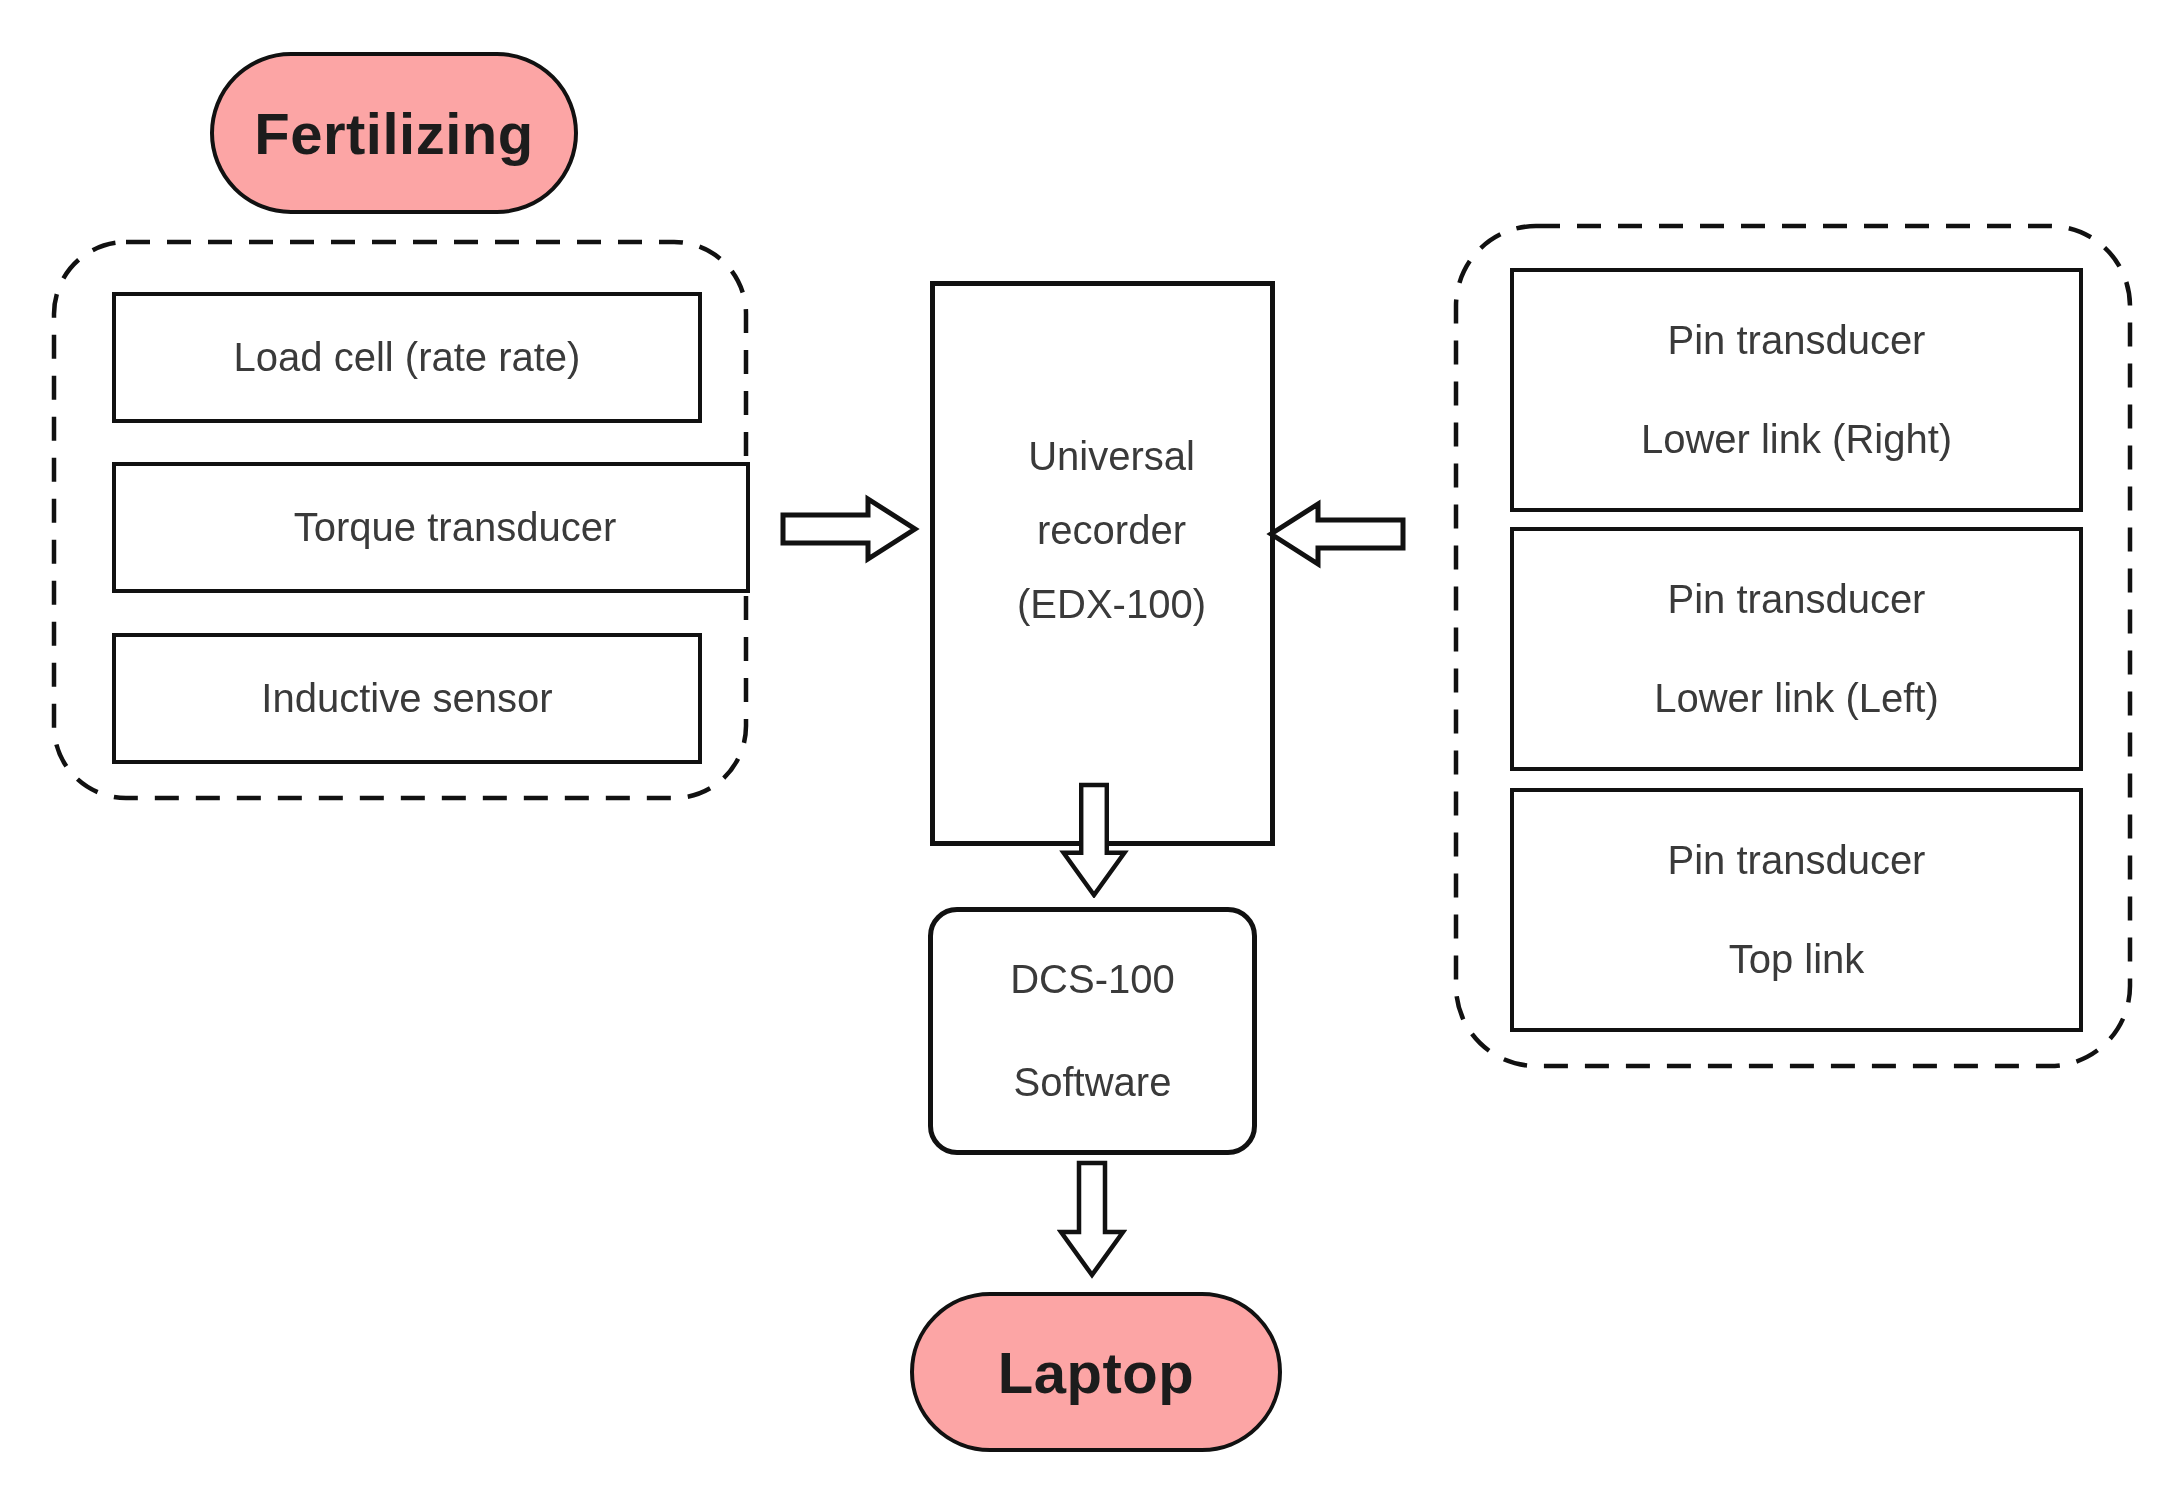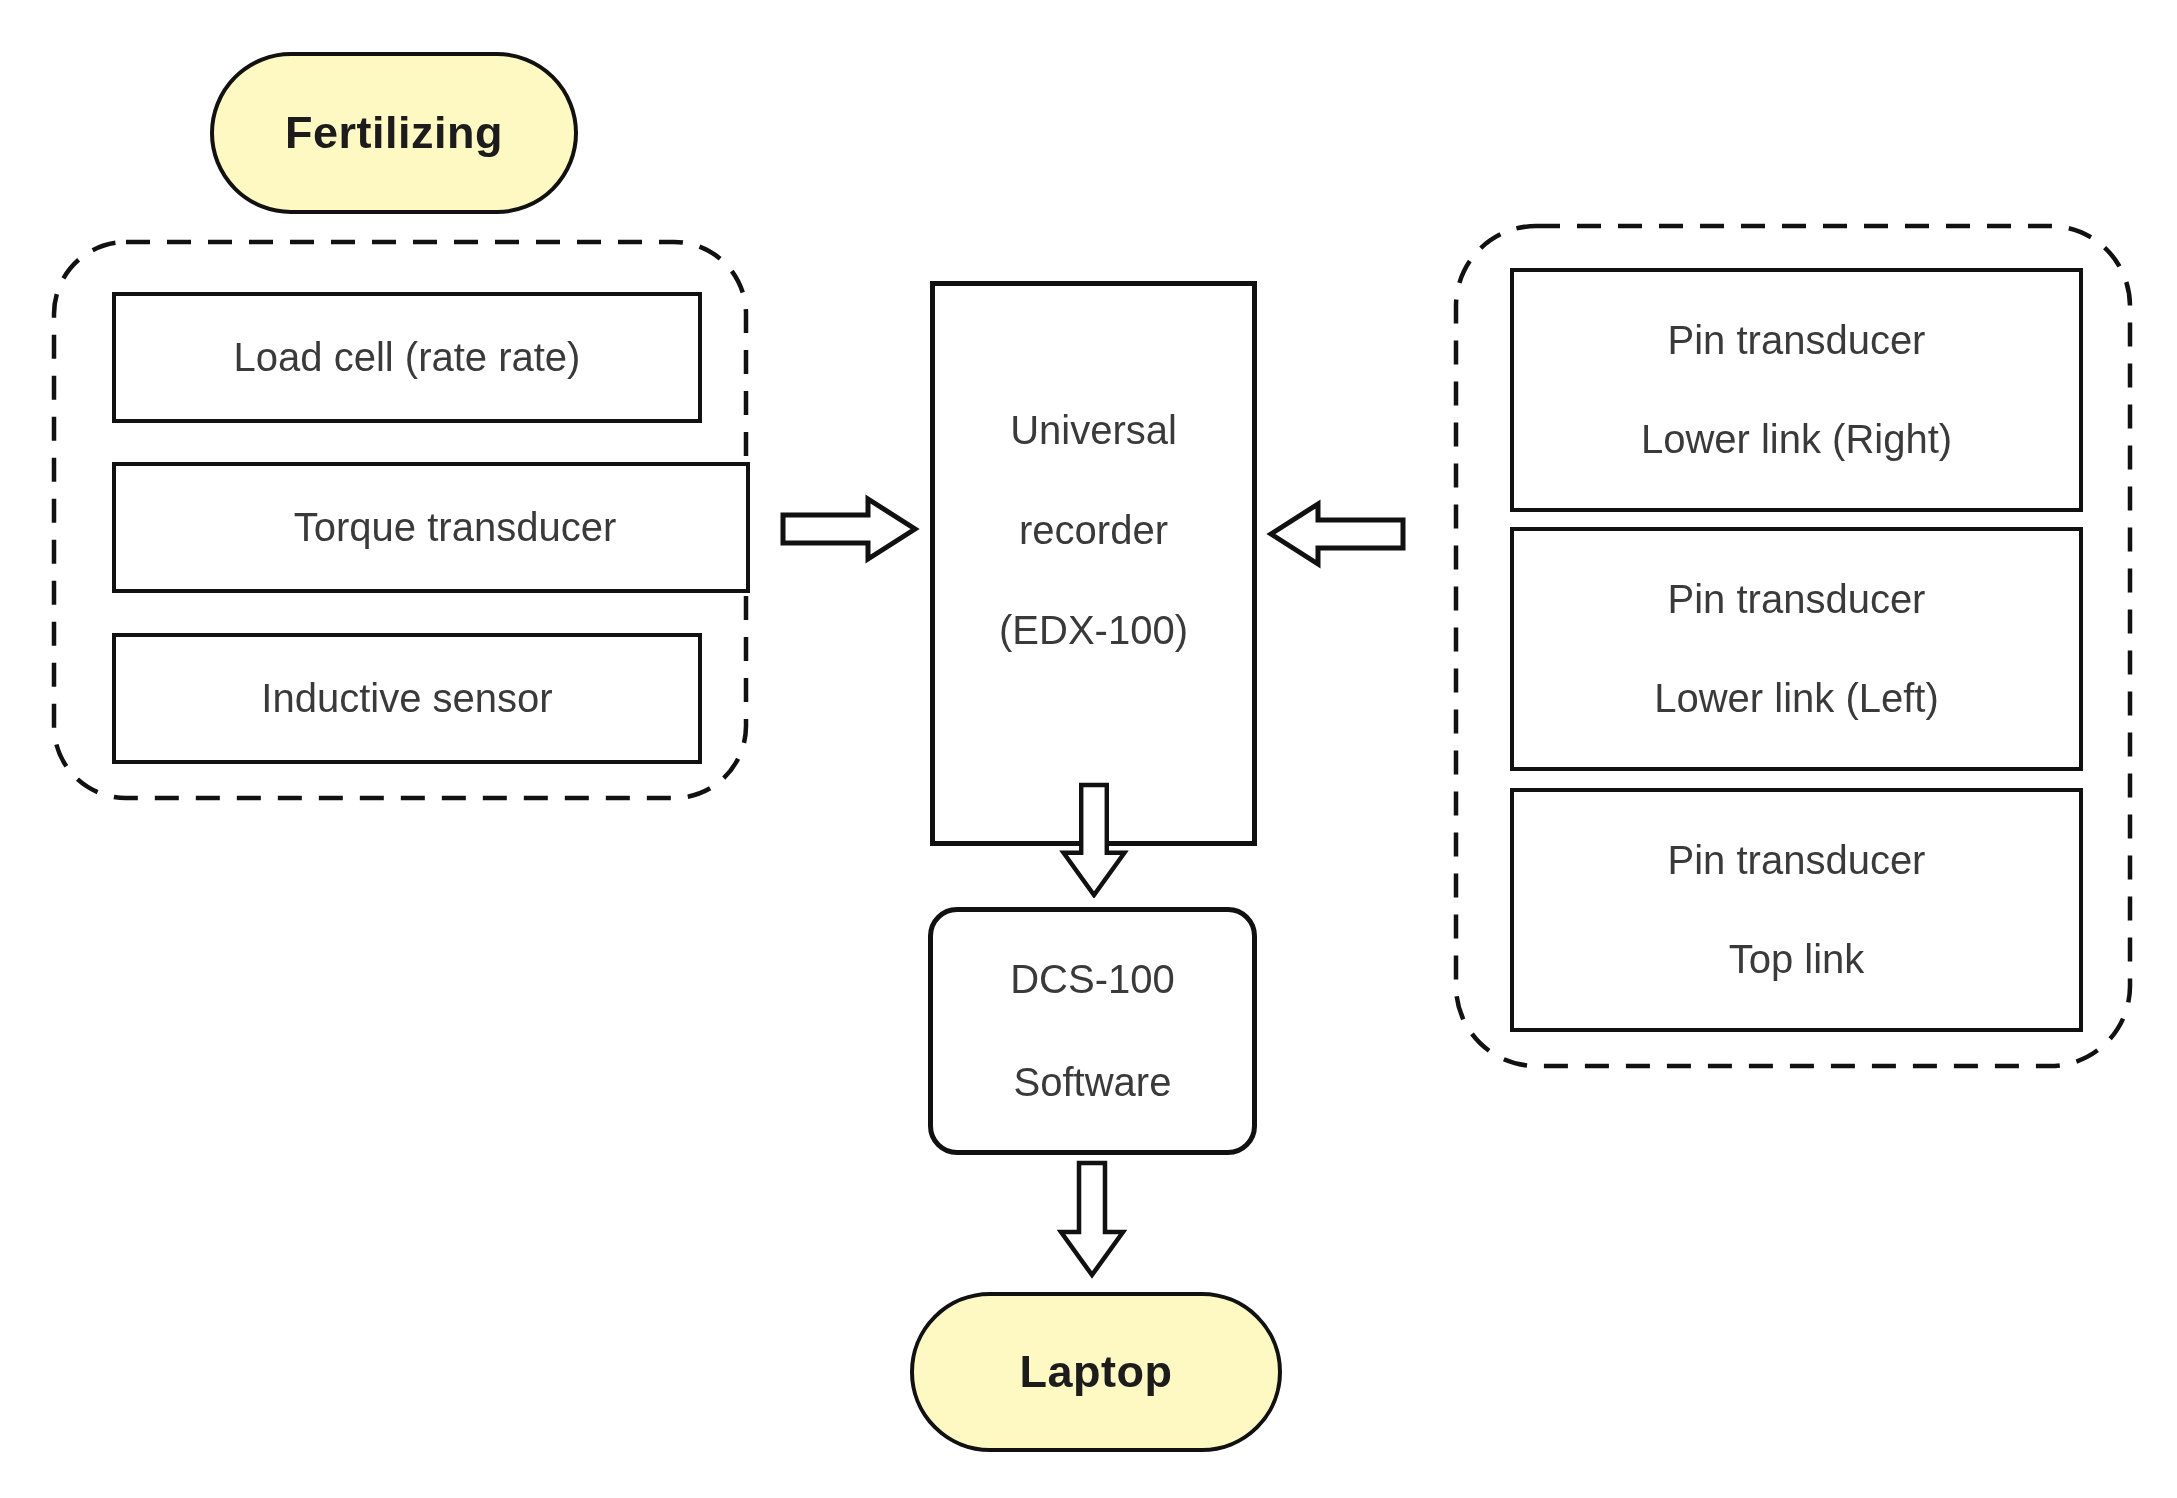--- a/index.html
+++ b/index.html
@@ -8,45 +8,45 @@
     width: 2177px;
     height: 1498px;
     background: #ffffff;
     font-family: "Liberation Sans", sans-serif;
     overflow: hidden;
   }
   .pill {
     position: absolute;
     border: 4px solid #111111;
     border-radius: 85px;
-    background: #fef9c3;
+    background: #fca5a5;
     display: flex;
     align-items: center;
     justify-content: center;
-    font-size: 45px;
+    font-size: 58px;
     font-weight: 600;
     color: #1c1c1c;
     letter-spacing: 0.5px;
   }
   .sbox {
     position: absolute;
     border: 4px solid #111111;
     background: #ffffff;
     display: flex;
     flex-direction: column;
     align-items: center;
     justify-content: center;
     text-align: center;
     font-size: 40px;
     font-weight: 400;
     color: #3a3a3a;
   }
   .sbox.thick { border-width: 5px; }
   .twoline { gap: 54px; }
-  .recorder-box { gap: 55px; padding-bottom: 66px; }
+  .recorder-box { gap: 29px; padding-bottom: 66px; padding-left: 18px; }
   .dcs-box { gap: 58px; border-radius: 29px; }
   .groupsvg, .arrow { position: absolute; display: block; }
   .label { display: block; }
 </style>
 </head>
 <body>
 
 <div id="canvas">
 
   <div class="pill" style="left:210px; top:52px; width:360px; height:154px;">

